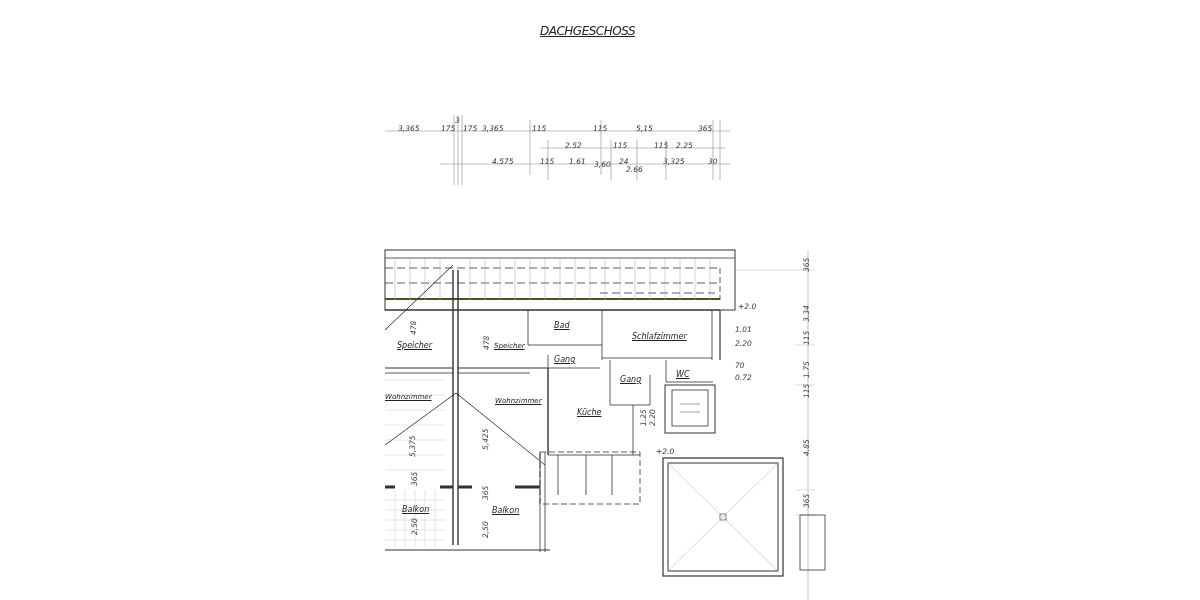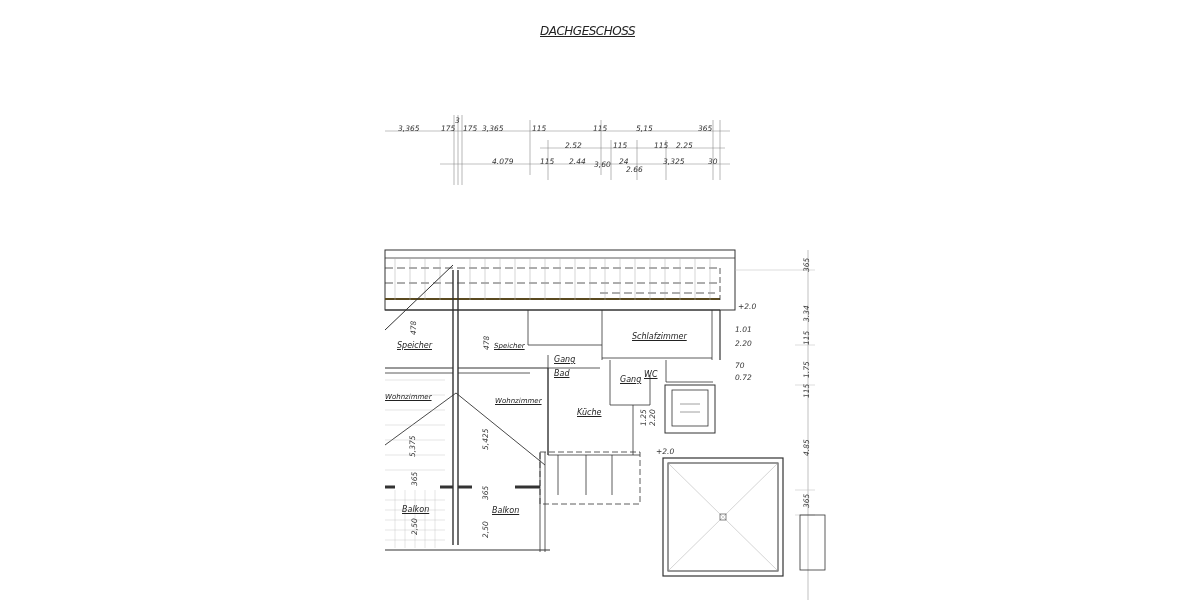--- a/index.html
+++ b/index.html
@@ -175,42 +175,42 @@
 <div class="dim" style="left:593px;top:124px;">115</div>
 <div class="dim" style="left:636px;top:124px;">5,15</div>
 <div class="dim" style="left:698px;top:124px;">365</div>
 
 <div class="dim" style="left:565px;top:141px;">2.52</div>
 <div class="dim" style="left:613px;top:141px;">115</div>
 <div class="dim" style="left:626px;top:141px;margin-top:24px;">2.66</div>
 <div class="dim" style="left:654px;top:141px;">115</div>
 <div class="dim" style="left:676px;top:141px;">2.25</div>
 
-<div class="dim" style="left:492px;top:157px;">4.079</div>
+<div class="dim" style="left:492px;top:157px;">4.575</div>
 <div class="dim" style="left:540px;top:157px;">115</div>
-<div class="dim" style="left:569px;top:157px;">2.44</div>
+<div class="dim" style="left:569px;top:157px;">1.61</div>
 <div class="dim" style="left:619px;top:157px;">24</div>
 <div class="dim" style="left:663px;top:157px;">3,325</div>
 <div class="dim" style="left:708px;top:157px;font-style:italic;">30</div>
 
 <div class="vdim" style="left:802px;top:272px;">365</div>
 <div class="vdim" style="left:802px;top:322px;">3.34</div>
 <div class="vdim" style="left:802px;top:345px;">115</div>
 <div class="vdim" style="left:802px;top:378px;">1.75</div>
 <div class="vdim" style="left:802px;top:398px;">115</div>
 <div class="vdim" style="left:802px;top:456px;">4.85</div>
 <div class="vdim" style="left:802px;top:508px;">365</div>
 
 <div class="lbl" style="left:397px;top:341px;">Speicher</div>
 <div class="lbl" style="left:494px;top:342px;font-size:7px;">Speicher</div>
-<div class="lbl" style="left:554px;top:321px;margin-top:48px;">Bad</div>
+<div class="lbl" style="left:554px;top:321px;">Bad</div>
 <div class="lbl" style="left:632px;top:332px;">Schlafzimmer</div>
 <div class="lbl" style="left:554px;top:355px;text-align:center;">Gang</div>
 <div class="lbl" style="left:620px;top:375px;">Gang</div>
-<div class="lbl" style="left:644px;top:370px;">WC</div>
+<div class="lbl" style="left:676px;top:370px;">WC</div>
 <div class="lbl" style="left:385px;top:393px;font-size:7px;">Wohnzimmer</div>
 <div class="lbl" style="left:495px;top:397px;font-size:7px;">Wohnzimmer</div>
 <div class="lbl" style="left:577px;top:408px;">Küche</div>
 <div class="lbl" style="left:402px;top:505px;">Balkon</div>
 <div class="lbl" style="left:492px;top:506px;">Balkon</div>
 
 <div class="dim" style="left:738px;top:302px;">+2.0</div>
 <div class="dim" style="left:656px;top:447px;">+2.0</div>
 <div class="dim" style="left:735px;top:325px;">1.01</div>
 <div class="dim" style="left:735px;top:339px;">2.20</div>

